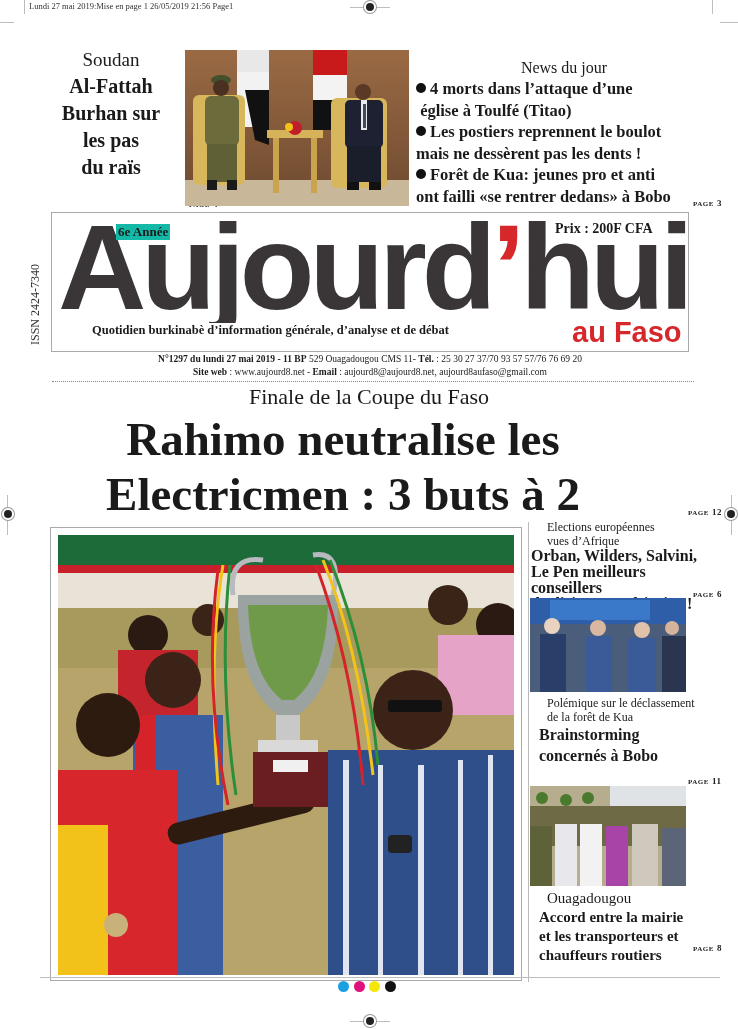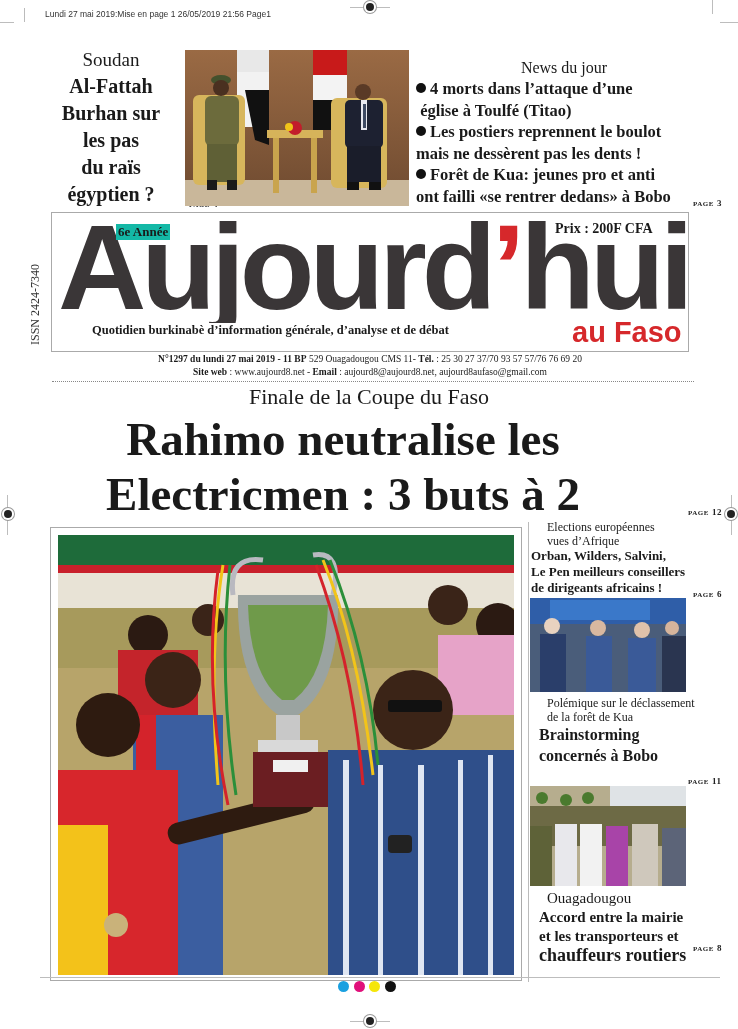--- a/index.html
+++ b/index.html
@@ -1,18 +1,18 @@
 <!DOCTYPE html>
 <html><head>
 <meta charset="utf-8">
 <style>
   html, body { margin:0; padding:0; }
   body { width:738px; height:1029px; background:#ffffff; position:relative; overflow:hidden; font-family:"Liberation Serif", serif; color:#1a1a1a; }
   .abs { position:absolute; }
-  .slug { left:24px; top:0; font-family:Liberation Sans, sans-serif; font-size:8.5px; color:#333; line-height:12px; padding-left:20px; border-left:1px solid #bbb; height:14px;margin-top:8px; }
+  .slug { left:24px; top:0; font-family:Liberation Serif, serif; font-size:8.5px; color:#333; line-height:12px; padding-left:4px; border-left:1px solid #bbb; height:14px; }
   .crop-line { background:#bdbdbd; }
   .reg { width:8px; height:8px; border-radius:50%; background:#222; box-shadow:0 0 0 2px #fff, 0 0 0 3px #999; }
   .center { text-align:center; }
   .pageref { font-family:"Liberation Serif", serif; font-size:7px; font-weight:bold; letter-spacing:0.5px; color:#222;margin-left:36px; }
   .pageref b { font-size:9px; margin-left:3px; }
   .teaser-left { left:40px; top:46px; width:142px; line-height:27px; }
   .teaser-left .kicker { font-size:19px; font-weight:normal; }
   .teaser-left .headline { font-size:20px; font-weight:bold; }
   .photo { overflow:hidden; }
   .news { left:416px; top:58px; width:296px; }
@@ -23,21 +23,21 @@
   .logo { position:absolute; left:6px; top:-6px; font-family:"Liberation Sans", sans-serif; font-weight:bold; font-size:120px; letter-spacing:-5px; color:#3a3637; line-height:1; transform:scaleX(1.02); transform-origin:left; }
   .logo .apos { color:#d6282b; }
   .issn { left:28px; top:272px; font-size:12px; color:#333; transform:rotate(-90deg); transform-origin:left top; white-space:nowrap; }
   .info { left:100px; top:353px; width:540px; font-size:9.5px; text-align:center; line-height:12.5px; }
   .dotted { left:52px; top:381px; width:642px; height:0; border-top:1px dotted #888; }
   .lead-kicker { left:0; top:384px; width:738px; font-size:22px; text-align:center; }
   .lead-head { left:0; top:412px; width:686px; font-size:47px; font-weight:bold; text-align:center; line-height:55px; }
   .mainframe { left:50px; top:527px; width:472px; height:454px; border:1px solid #aaa; box-sizing:border-box; }
   .side { left:531px; width:180px; }
   .side .k { font-size:12px; line-height:14px;margin-left:16px; }
-  .side .h { font-size:13px; font-weight:bold; line-height:16px; }
+  .side .h { font-size:16px; font-weight:bold; line-height:16px; }
   .side .h2 { font-size:16px; font-weight:bold; line-height:21px;margin-left:8px; }
   .side-rule { left:528px; top:522px; width:1px; height:460px; background:#bbb; }
   .cmyk { width:11px; height:11px; border-radius:50%; }
   svg { display:block; }
 </style>
 </head>
 <body>
 
 <div class="abs slug">Lundi 27 mai 2019:Mise en page 1  26/05/2019  21:56  Page1</div>
 <div class="abs crop-line" style="left:0;top:22px;width:14px;height:1px;"></div>
@@ -52,21 +52,20 @@
 <div class="abs crop-line" style="left:350px;top:1021px;width:40px;height:1px;"></div>
 <div class="abs reg" style="left:366px;top:1017px;"></div>
 
 <div class="abs teaser-left center">
   <div class="kicker">Soudan</div>
   <div class="headline">
     <div>Al-Fattah</div>
     <div>Burhan sur</div>
     <div>les pas</div>
     <div>du raïs</div>
-    <div>égyptien ?</div>
   </div>
 </div>
 <div class="abs pageref" style="left:153px;top:199px;"><span>PAGE</span><b>4</b></div>
 
 <div class="abs photo" style="left:185px;top:50px;width:224px;height:156px;background:#8a5a3a;">
   <svg width="224" height="156" viewBox="0 0 224 156">
     <defs>
         <linearGradient id="wall" x1="0" y1="0" x2="0" y2="1">
           <stop offset="0" stop-color="#9a6a44"></stop>
           <stop offset="1" stop-color="#6e4a30"></stop>
@@ -239,21 +238,21 @@
     <rect x="102" y="38" width="26" height="62" fill="#cfc8bc"></rect>
     <rect x="132" y="42" width="24" height="58" fill="#5c6478"></rect>
     <rect x="0" y="40" width="22" height="60" fill="#5e6238"></rect>
   </svg>
 </div>
 
 <div class="abs side" style="top:889px;">
   <div class="k" style="font-size:15px;line-height:19px;">Ouagadougou</div>
   <div class="h2" style="font-size:15px;line-height:19px;">Accord entre la mairie</div>
   <div class="h2" style="font-size:15px;line-height:19px;">et les transporteurs et</div>
-  <div class="h2" style="font-size:18px;line-height:19px;">chauffeurs routiers</div>
+  <div class="h2" style="font-size:15px;line-height:19px;">chauffeurs routiers</div>
 </div>
 <div class="abs pageref" style="left:657px;top:943px;"><span>PAGE</span><b>8</b></div>
 
 <div class="abs crop-line" style="left:40px;top:977px;width:680px;height:1px;"></div>
 <div class="abs cmyk" style="left:338px;top:981px;background:#1aa0e0;"></div>
 <div class="abs cmyk" style="left:354px;top:981px;background:#e0107a;"></div>
 <div class="abs cmyk" style="left:369px;top:981px;background:#f5e60a;"></div>
 <div class="abs cmyk" style="left:385px;top:981px;background:#111111;"></div>
 
 </body></html>

